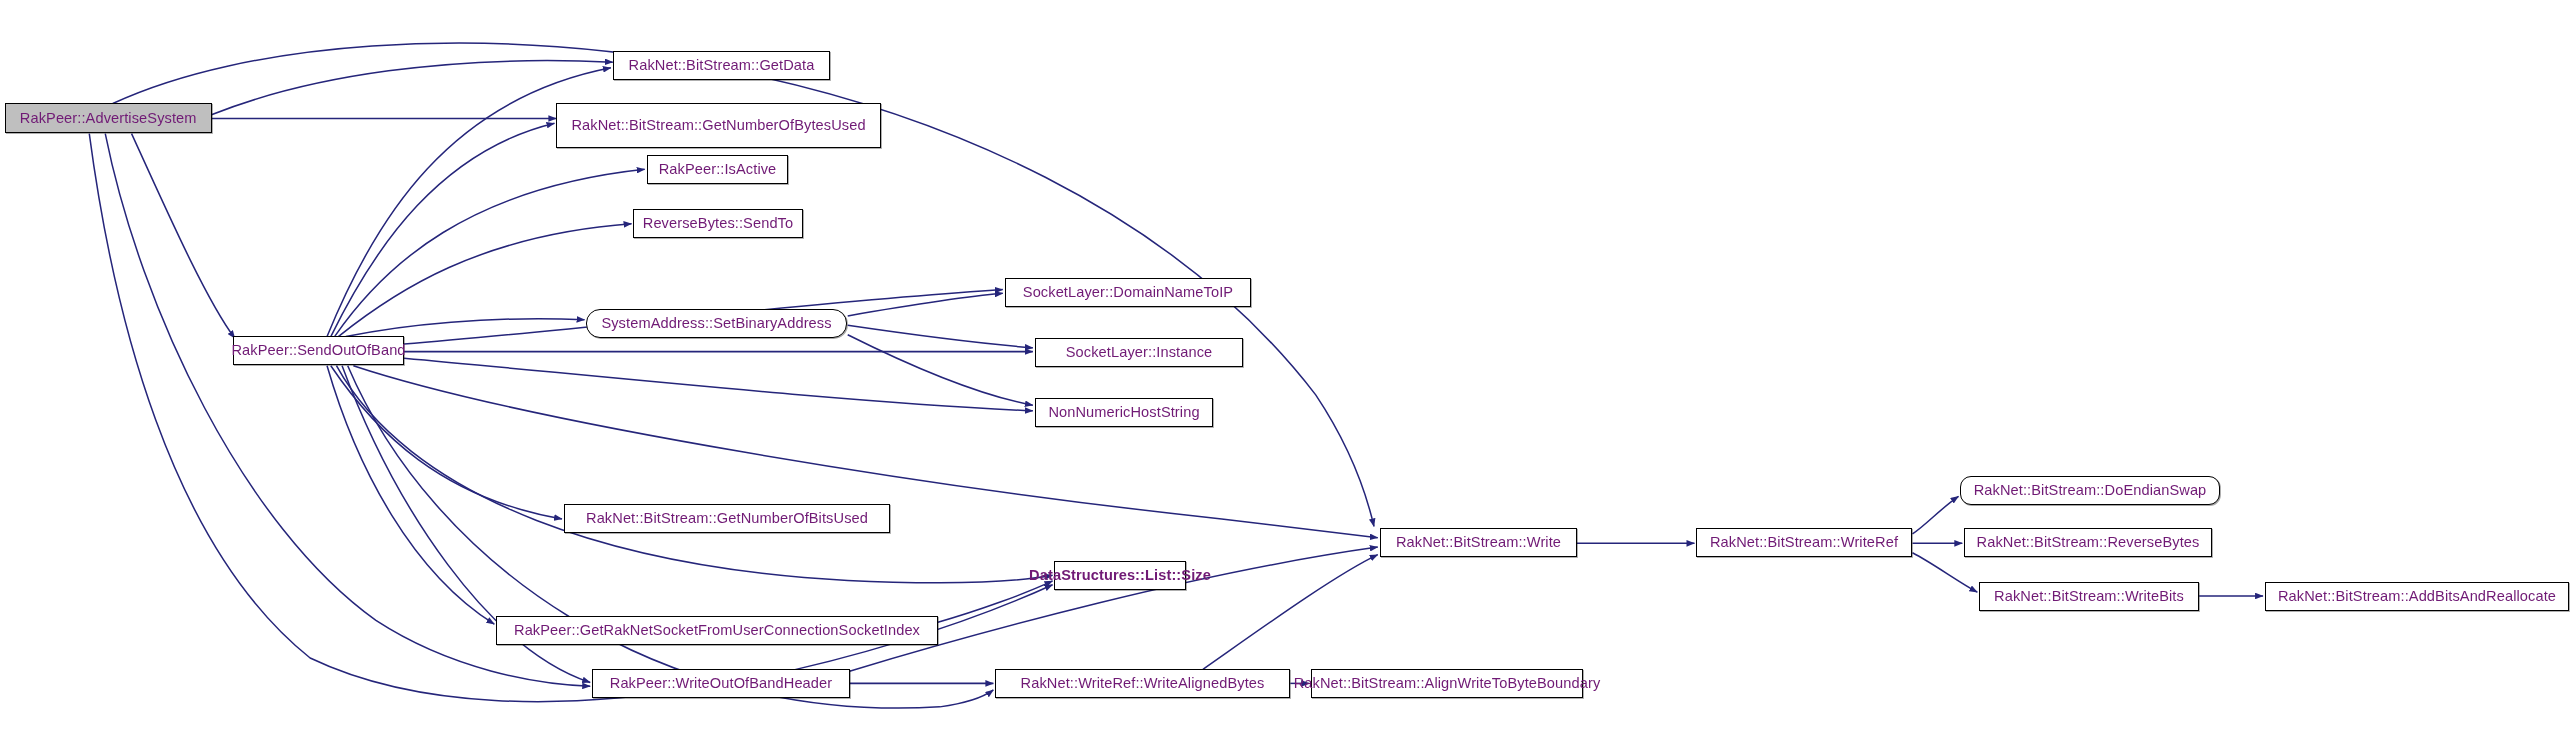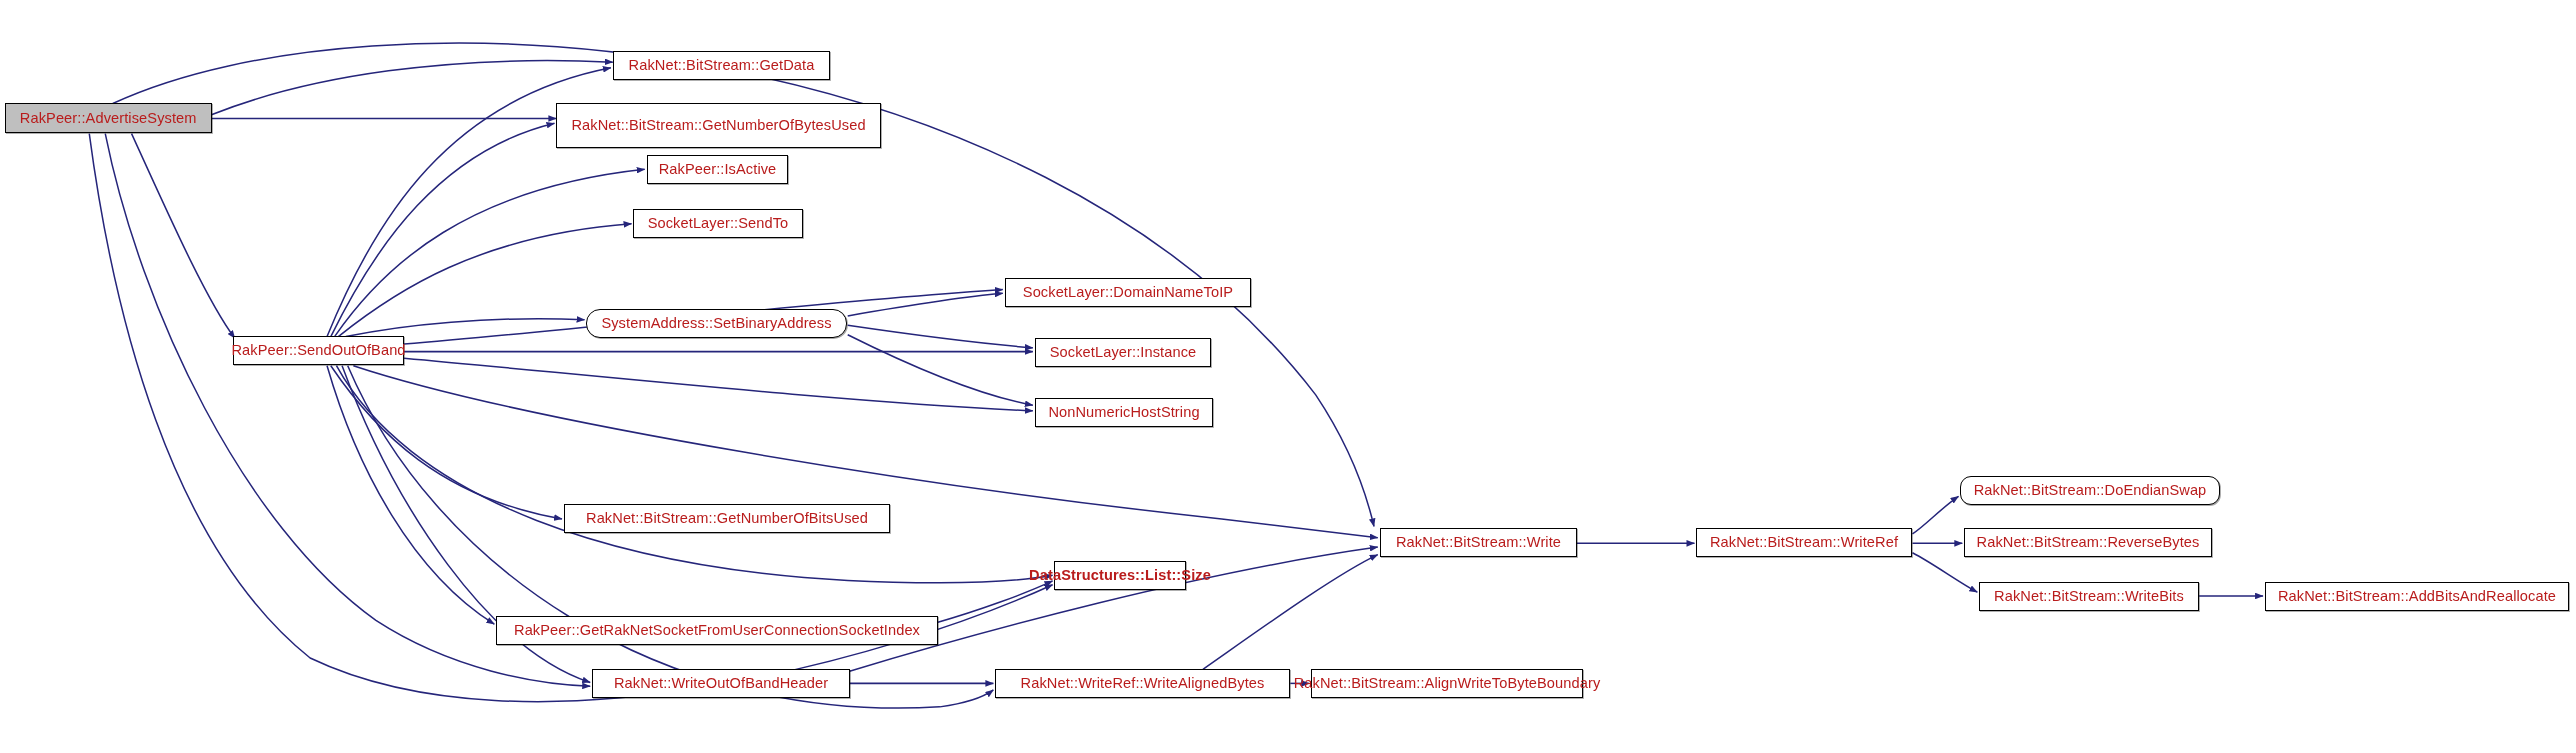--- a/index.html
+++ b/index.html
@@ -22,21 +22,21 @@
     top: 0;
     width: 2576px;
     height: 754px;
     pointer-events: none;
   }
   .node {
     position: absolute;
     box-sizing: border-box;
     border: 0.9px solid #000000;
     background: #ffffff;
-    color: #b91c1c;
+    color: #701a75;
     font-size: 14.6px;
     line-height: 1;
     display: flex;
     align-items: center;
     justify-content: center;
     white-space: nowrap;
     letter-spacing: 0.1px;
     box-shadow: 0.9px 0.9px 0 rgba(0,0,0,0.35);
     z-index: 2;
   }
@@ -101,48 +101,48 @@
       <div class="node" style="left: 613px; top: 51px; width: 217px; height: 29px;">
         <span class="node-label">RakNet::BitStream::GetData</span>
       </div>
       <div class="node" style="left: 556px; top: 103px; width: 325px; height: 45px;">
         <span class="node-label">RakNet::BitStream::GetNumberOfBytesUsed</span>
       </div>
       <div class="node" style="left: 647px; top: 155px; width: 141px; height: 29px;">
         <span class="node-label">RakPeer::IsActive</span>
       </div>
       <div class="node" style="left: 633px; top: 209px; width: 170px; height: 29px;">
-        <span class="node-label">SocketLayer::SendTo</span>
+        <span class="node-label">ReverseBytes::SendTo</span>
       </div>
       <div class="node" style="left: 586px; top: 309px; width: 261px; height: 29px; border-radius: 14px;">
         <span class="node-label">SystemAddress::SetBinaryAddress</span>
       </div>
       <div class="node" style="left: 233px; top: 336px; width: 171px; height: 29px;">
         <span class="node-label">RakPeer::SendOutOfBand</span>
       </div>
       <div class="node" style="left: 1005px; top: 278px; width: 246px; height: 29px;">
         <span class="node-label">SocketLayer::DomainNameToIP</span>
       </div>
-      <div class="node" style="left: 1035px; top: 338px; width: 176px; height: 29px;">
+      <div class="node" style="left: 1035px; top: 338px; width: 208px; height: 29px;">
         <span class="node-label">SocketLayer::Instance</span>
       </div>
       <div class="node" style="left: 1035px; top: 398px; width: 178px; height: 29px;">
         <span class="node-label">NonNumericHostString</span>
       </div>
       <div class="node" style="left: 564px; top: 504px; width: 326px; height: 29px;">
         <span class="node-label">RakNet::BitStream::GetNumberOfBitsUsed</span>
       </div>
       <div class="node" style="left: 1054px; top: 561px; width: 132px; height: 29px; font-weight: bold;">
         <span class="node-label">DataStructures::List::Size</span>
       </div>
       <div class="node" style="left: 496px; top: 616px; width: 442px; height: 29px;">
         <span class="node-label">RakPeer::GetRakNetSocketFromUserConnectionSocketIndex</span>
       </div>
       <div class="node" style="left: 592px; top: 669px; width: 258px; height: 29px;">
-        <span class="node-label">RakNet::WriteOutOfBandHeader</span>
+        <span class="node-label">RakPeer::WriteOutOfBandHeader</span>
       </div>
       <div class="node" style="left: 1380px; top: 528px; width: 197px; height: 29px;">
         <span class="node-label">RakNet::BitStream::Write</span>
       </div>
       <div class="node" style="left: 1696px; top: 528px; width: 216px; height: 29px;">
         <span class="node-label">RakNet::BitStream::WriteRef</span>
       </div>
       <div class="node" style="left: 995px; top: 669px; width: 295px; height: 29px;">
         <span class="node-label">RakNet::WriteRef::WriteAlignedBytes</span>
       </div>

